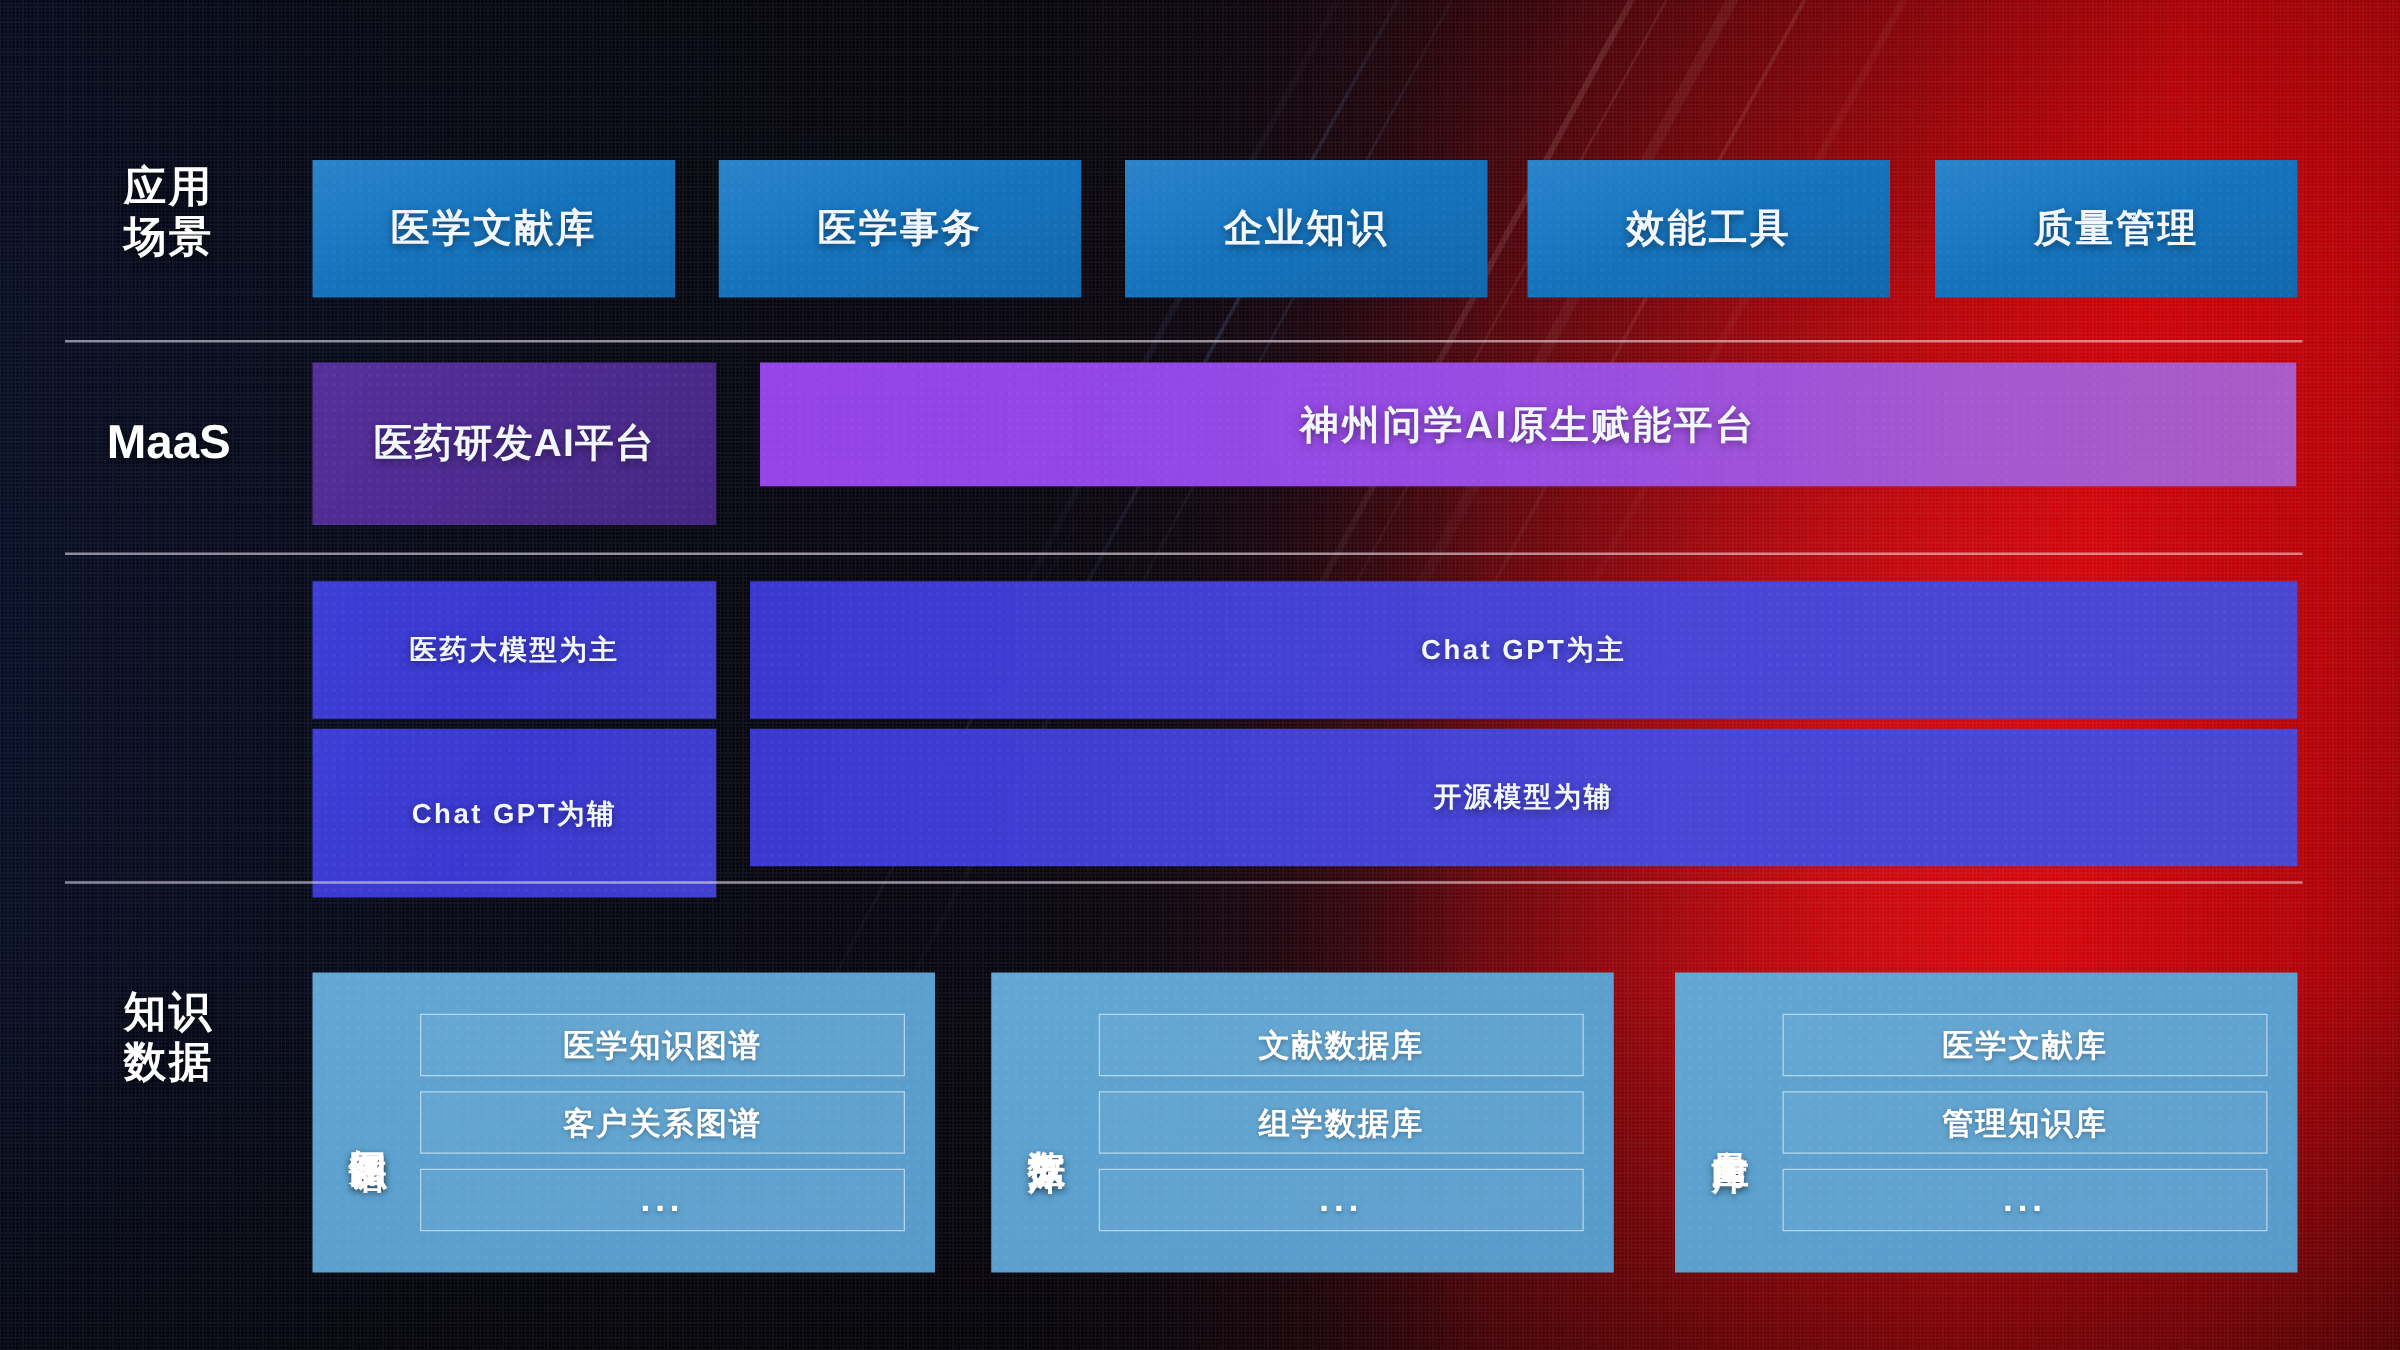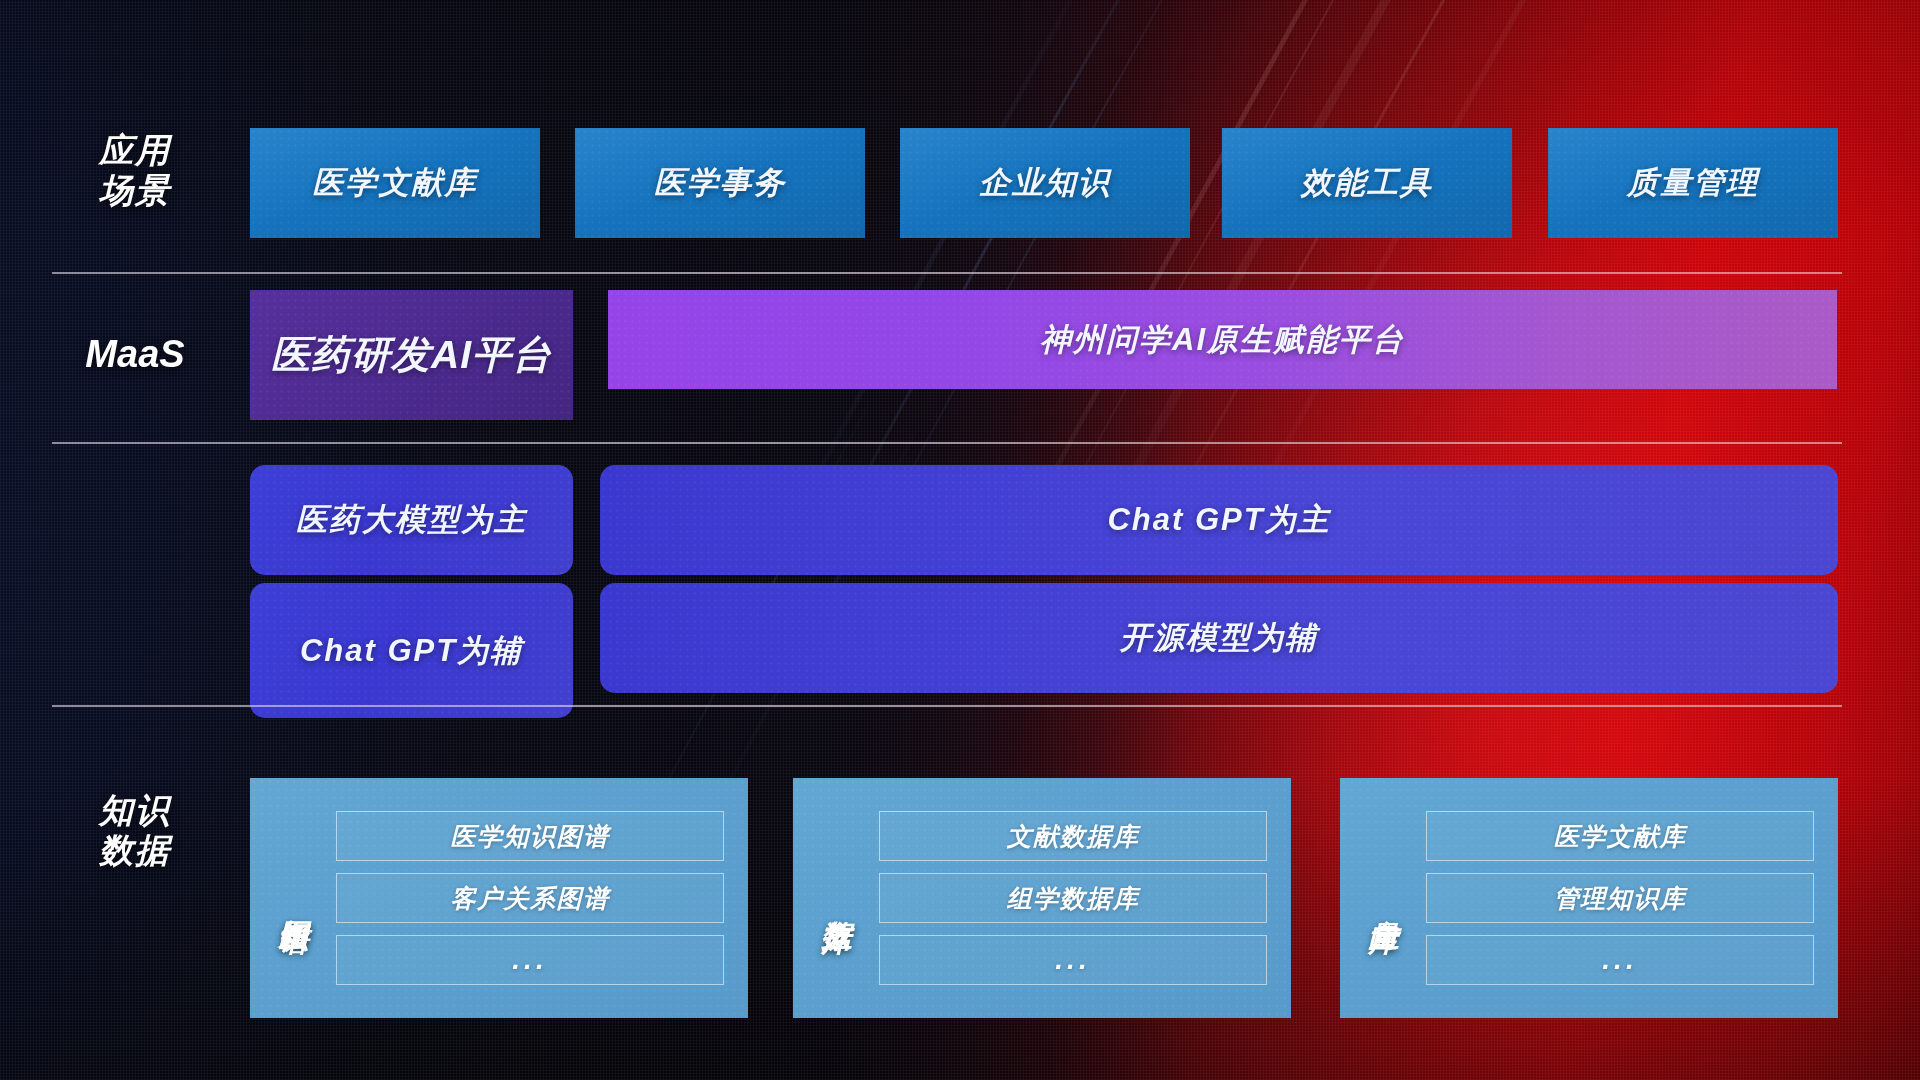--- a/index.html
+++ b/index.html
@@ -67,21 +67,21 @@
   }
   .noise {
     position:absolute; inset:0;
     opacity: 0.055;
     background-image:
       repeating-linear-gradient(0deg, rgba(255,255,255,0.9) 0 1px, rgba(0,0,0,0) 1px 3px),
       repeating-linear-gradient(90deg, rgba(255,255,255,0.9) 0 1px, rgba(0,0,0,0) 1px 3px);
   }
 
   
-  #content { position: absolute; inset: 0; font-style: italic; }
+  #content { position: absolute; inset: 0; }
 
   .row-label {
     position: absolute;
     color: #ffffff;
     font-weight: 700;
     letter-spacing: 2px;
     text-align: center;
     line-height: 1.18;
     text-shadow: 0 2px 8px rgba(0,0,0,0.65);
     white-space: pre-line;
@@ -116,31 +116,31 @@
   
   .app-box {
     background: linear-gradient(160deg, #2a84cc 0%, #1573bd 48%, #1268ad 100%);
     font-size: 31px;
     letter-spacing: 2px;
   }
 
   
   .maas-left {
     background: linear-gradient(135deg, #56309c 0%, #4c2a8e 55%, #442682 100%);
-    font-size: 39px; letter-spacing: 1px;
+    font-size: 31px; letter-spacing: 1px;
   }
   .maas-right {
     background: linear-gradient(90deg, #9544e8 0%, #9347e6 28%, #9a4ee0 55%, #a457cf 78%, #ab5bc6 100%);
     font-size: 31px; letter-spacing: 2px;
   }
 
   
   .algo-box {
     background: linear-gradient(120deg, #3d3fd6 0%, #3a38d0 45%, #4240cf 100%);
-    font-size: 31px; letter-spacing: 2px; border-radius: 15px;
+    font-size: 22px; letter-spacing: 2px;
   }
   .algo-box.wide {
     background: linear-gradient(100deg, #3a38cf 0%, #4240d4 30%, #4a46d6 60%, #4b47d2 100%);
   }
 
   
   .kpanel {
     position: absolute;
     background: linear-gradient(155deg, #63a8d4 0%, #5ba0ce 45%, #579bcb 100%);
     display: flex;

